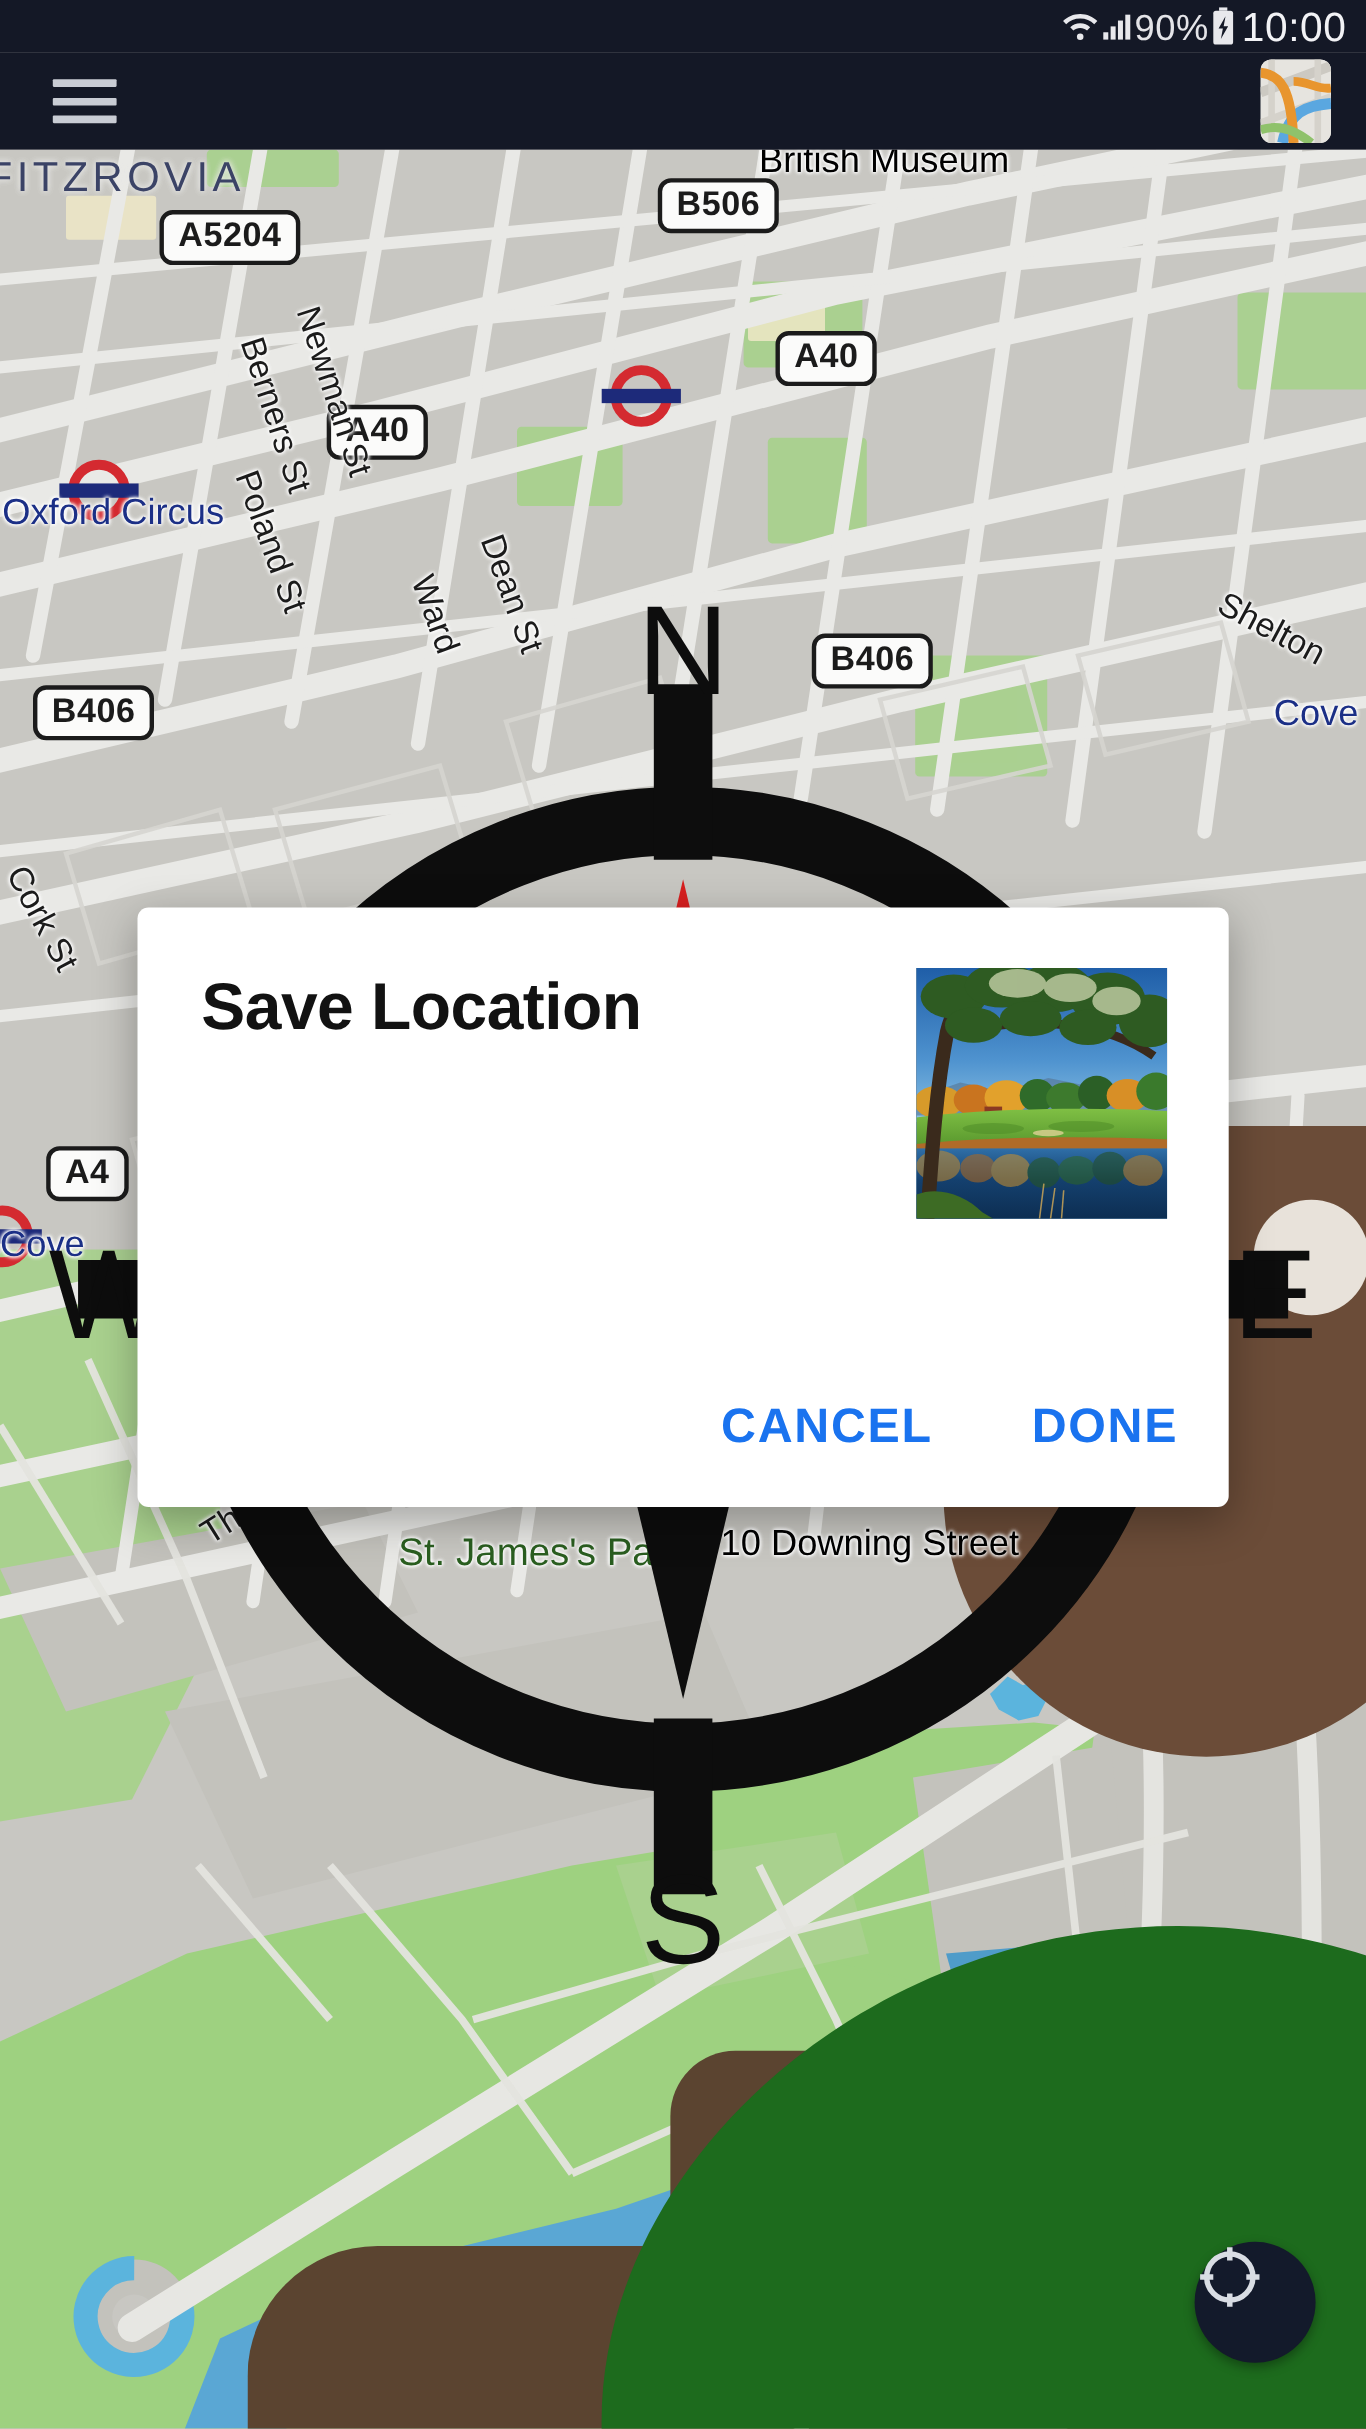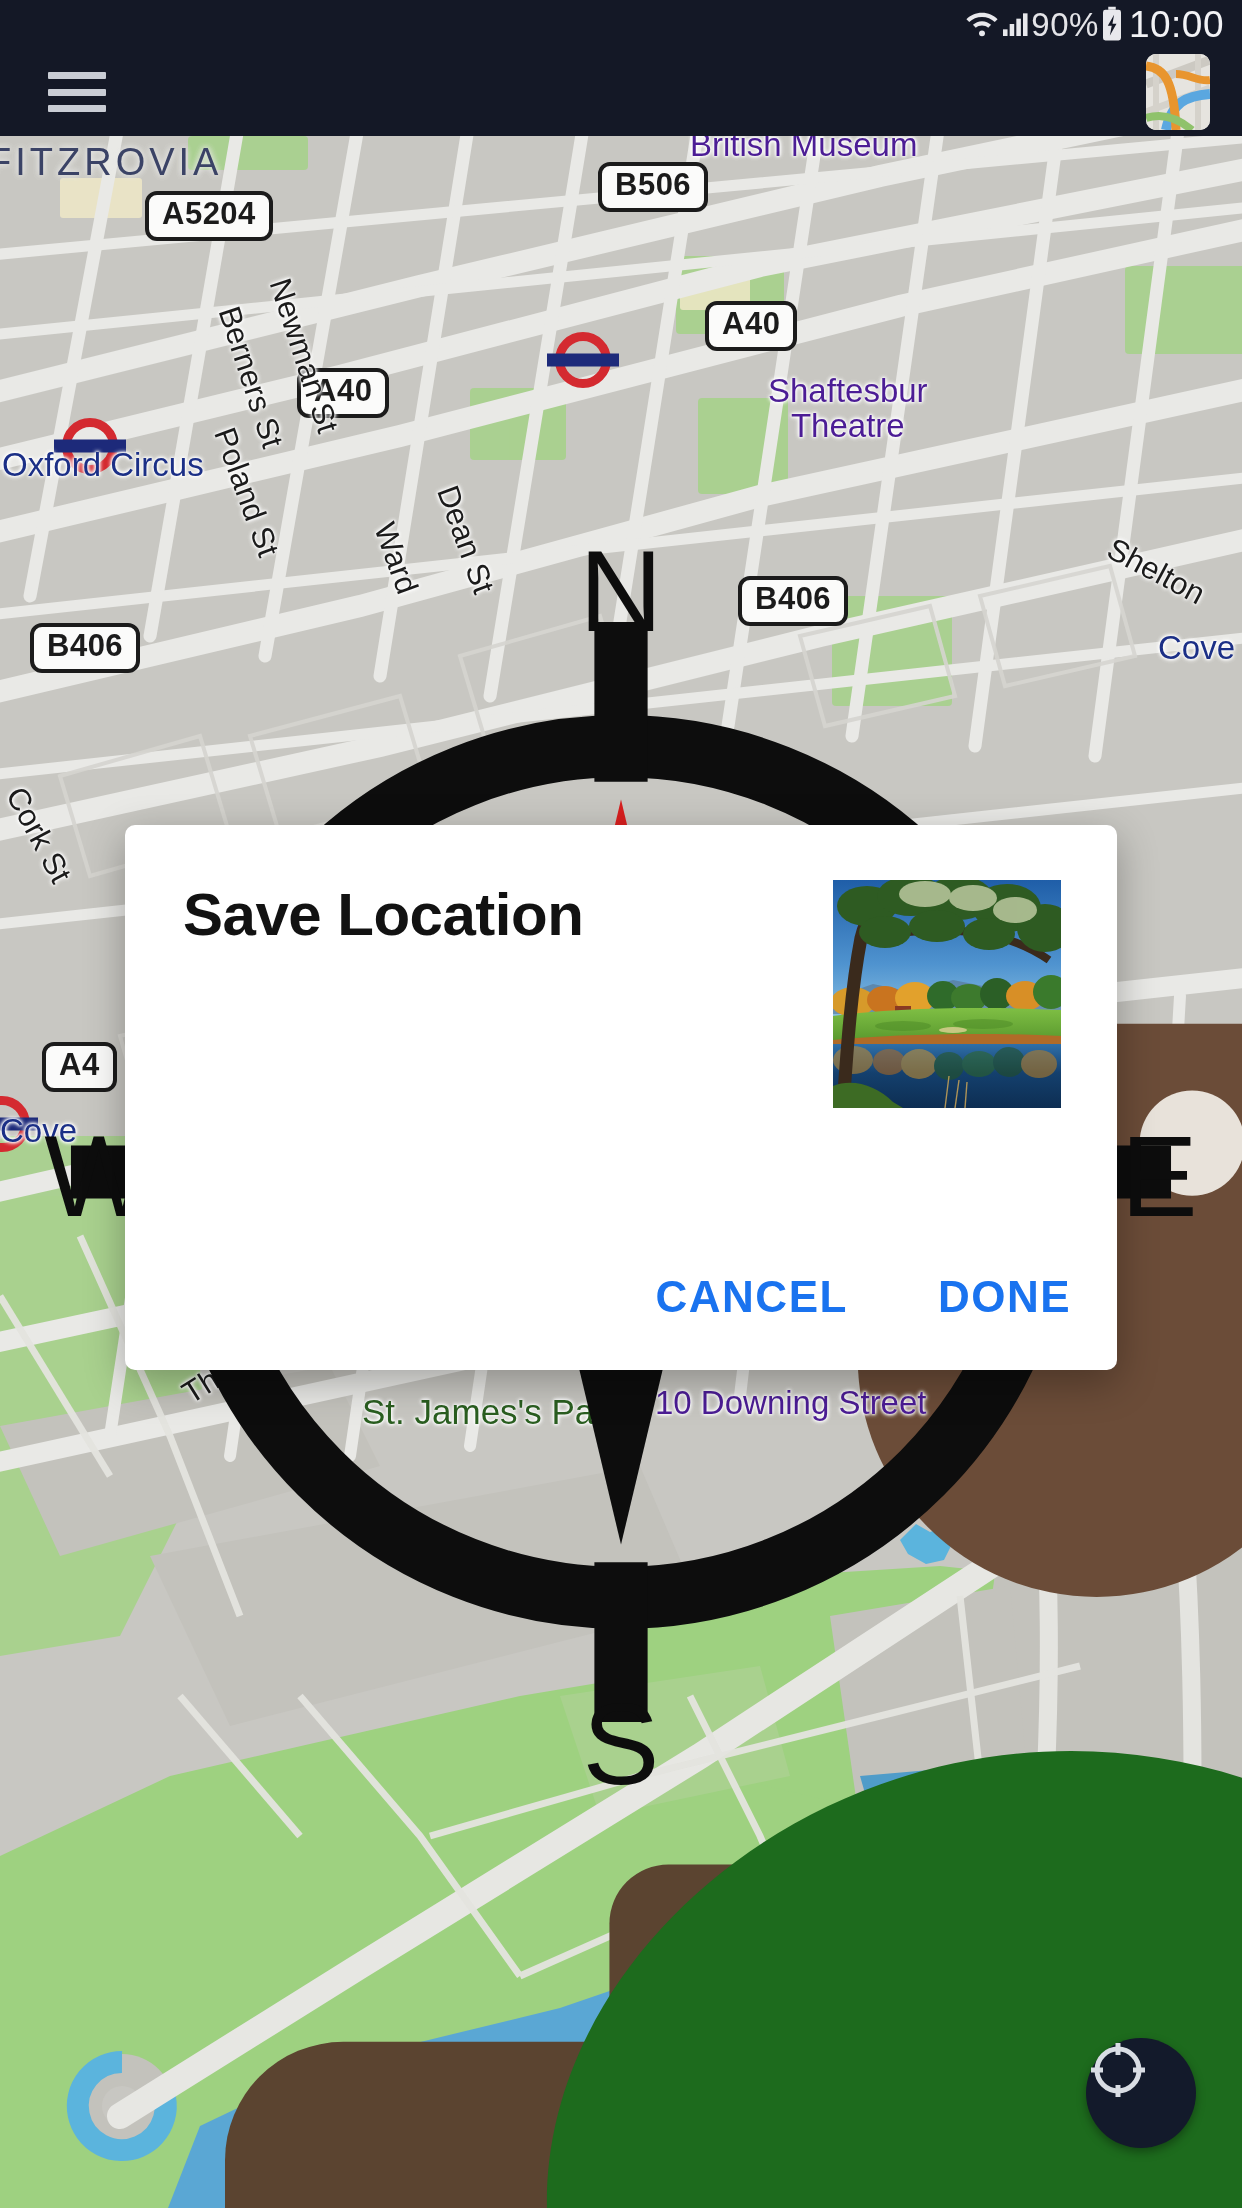--- a/index.html
+++ b/index.html
@@ -48,21 +48,21 @@
   }
   .map svg{ position:absolute; left:0; top:0; width:1242px; height:2072px; }
 
   
   .mlab{ position:absolute; white-space:nowrap; pointer-events:none;
          text-shadow:0 0 5px #fff,0 0 5px #fff,0 0 3px #fff,0 0 3px #fff; }
   .mlab.district{ color:#3b4366; font-size:38px; letter-spacing:4px; font-weight:400;
                   text-shadow:0 0 6px #e8e8e6,0 0 6px #e8e8e6; }
   .mlab.street{ color:#1b1b1b; font-size:31px; font-weight:400; }
   .mlab.tube{ color:#1b2f86; font-size:33px; font-weight:500; text-align:center; line-height:1.05; }
-  .mlab.poi{ color:#4c1d95; font-size:33px; font-weight:400; text-align:center; line-height:1.05; }
+  .mlab.poi{ color:#000000; font-size:33px; font-weight:400; text-align:center; line-height:1.05; }
   .mlab.park{ color:#2a5e20; font-size:35px; font-weight:500; }
 
   
   .shield{
     position:absolute; background:#fbfbfa; border:4px solid #1b1b1b; border-radius:12px;
     color:#1b1b1b; font-size:31px; font-weight:700; letter-spacing:.5px;
     padding:2px 13px 5px; line-height:1.12; pointer-events:none;
   }
 
   
@@ -360,22 +360,20 @@
 
     <svg class="maskicon" style="left:810px;top:210px;" viewBox="0 0 52 38">
       <path d="M2 4 h20 v14 a10 10 0 0 1 -20 0z" fill="#6b4c38"></path>
       <circle cx="8" cy="9" r="2.2" fill="#e8e2da"></circle>
         <circle cx="16" cy="9" r="2.2" fill="#e8e2da"></circle>
       <path d="M28 4 h22 v16 a11 11 0 0 1 -22 0z" fill="#6b4c38"></path>
       <circle cx="35" cy="10" r="2.4" fill="#e8e2da"></circle>
         <circle cx="44" cy="10" r="2.4" fill="#e8e2da"></circle>
       <path d="M33 18 q6 5 12 0" stroke="#e8e2da" stroke-width="2" fill="none"></path>
     </svg>
-    <div class="mlab poi" style="left:768px;top:238px; white-space:pre;">Shaftesbur
-Theatre</div>
 
     <div class="mlab tube" style="left:1158px;top:495px;">Cove</div>
 
     <div class="poidot" style="left:684px;top:964px;"></div>
     <div class="mlab poi" style="left:616px;top:988px;">Admiralty Arch</div>
 
     <svg class="camicon" style="left:225px;top:1136px;" viewBox="0 0 42 32">
       <rect x="0" y="7" width="42" height="25" rx="4" fill="#5b4430"></rect>
       <rect x="13" y="1" width="14" height="8" rx="2" fill="#5b4430"></rect>
       <circle cx="21" cy="20" r="8.5" fill="#efe9e1"></circle>

